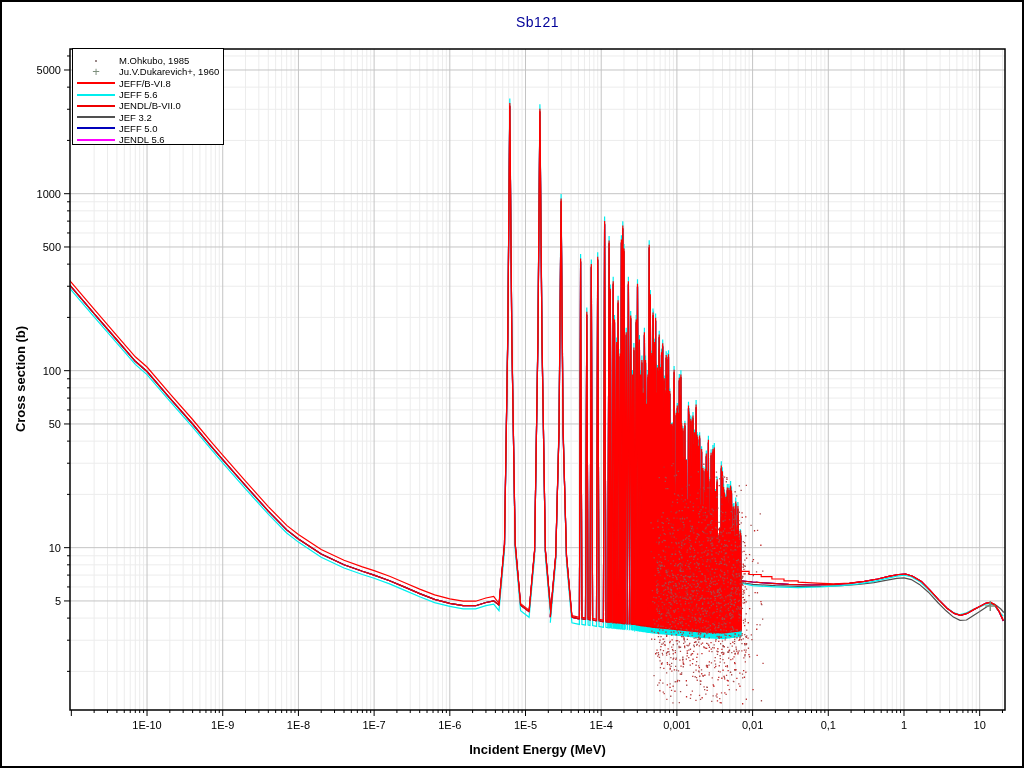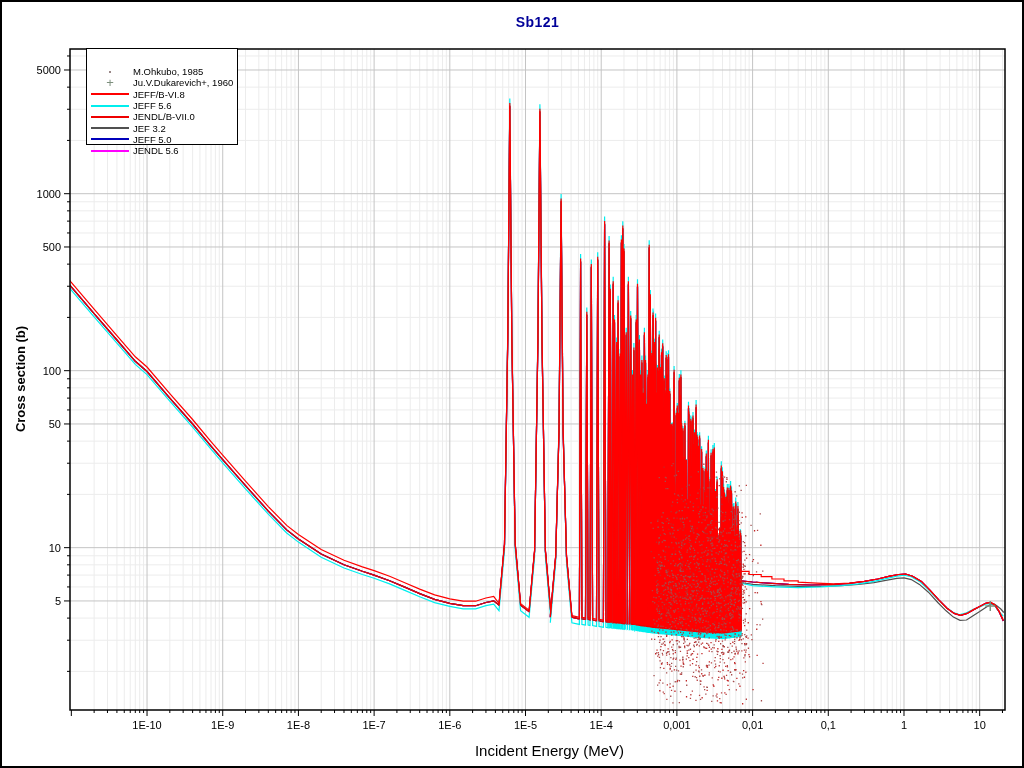--- a/index.html
+++ b/index.html
@@ -4,34 +4,34 @@
 <style>
   html,body{margin:0;padding:0;background:#fff;}
   #window{
     position:relative;width:1024px;height:768px;box-sizing:border-box;
     background:#ffffff;border:2px solid #000;overflow:hidden;
     font-family:"Liberation Sans", sans-serif;
   }
   #chartsvg{position:absolute;left:0;top:0;width:1024px;height:768px;}
   .chart-title{
     position:absolute;top:12px;left:68px;width:935px;text-align:center;
-    font-size:14px;font-weight:bold;letter-spacing:0.5px;z-index:3;
+    font-size:14px;font-weight:normal;letter-spacing:0.5px;z-index:3;
   }
   .x-axis-title{
-    position:absolute;top:740px;left:80px;width:935px;text-align:center;
-    font-size:15px;font-weight:normal;color:#000;z-index:3;
+    position:absolute;top:740px;left:68px;width:935px;text-align:center;
+    font-size:13px;font-weight:bold;color:#000;z-index:3;
   }
   .y-axis-title{
     position:absolute;top:377px;left:18px;transform:translate(-50%,-50%) rotate(-90deg);
     font-size:13px;font-weight:bold;color:#000;white-space:nowrap;z-index:3;
   }
   .legend{
-    position:absolute;left:84px;top:46px;width:152px;height:97px;
+    position:absolute;left:70px;top:46px;width:152px;height:97px;
     background:#fff;border:1px solid #000;z-index:4;box-sizing:border-box;
-    padding-top:17px;
+    padding-top:6px;
   }
   .legend-row{display:flex;align-items:center;height:11.3px;}
   .legend-marker{flex:0 0 46px;display:flex;justify-content:center;align-items:center;height:100%;}
   .legend-line{width:38px;height:2px;display:inline-block;}
   .legend-dot{width:2px;height:2px;display:inline-block;}
   .legend-plus{font-size:13px;line-height:8px;font-weight:normal;}
   .legend-label{font-size:9.5px;color:#000;white-space:nowrap;}
 </style>
 </head>
 <body>

